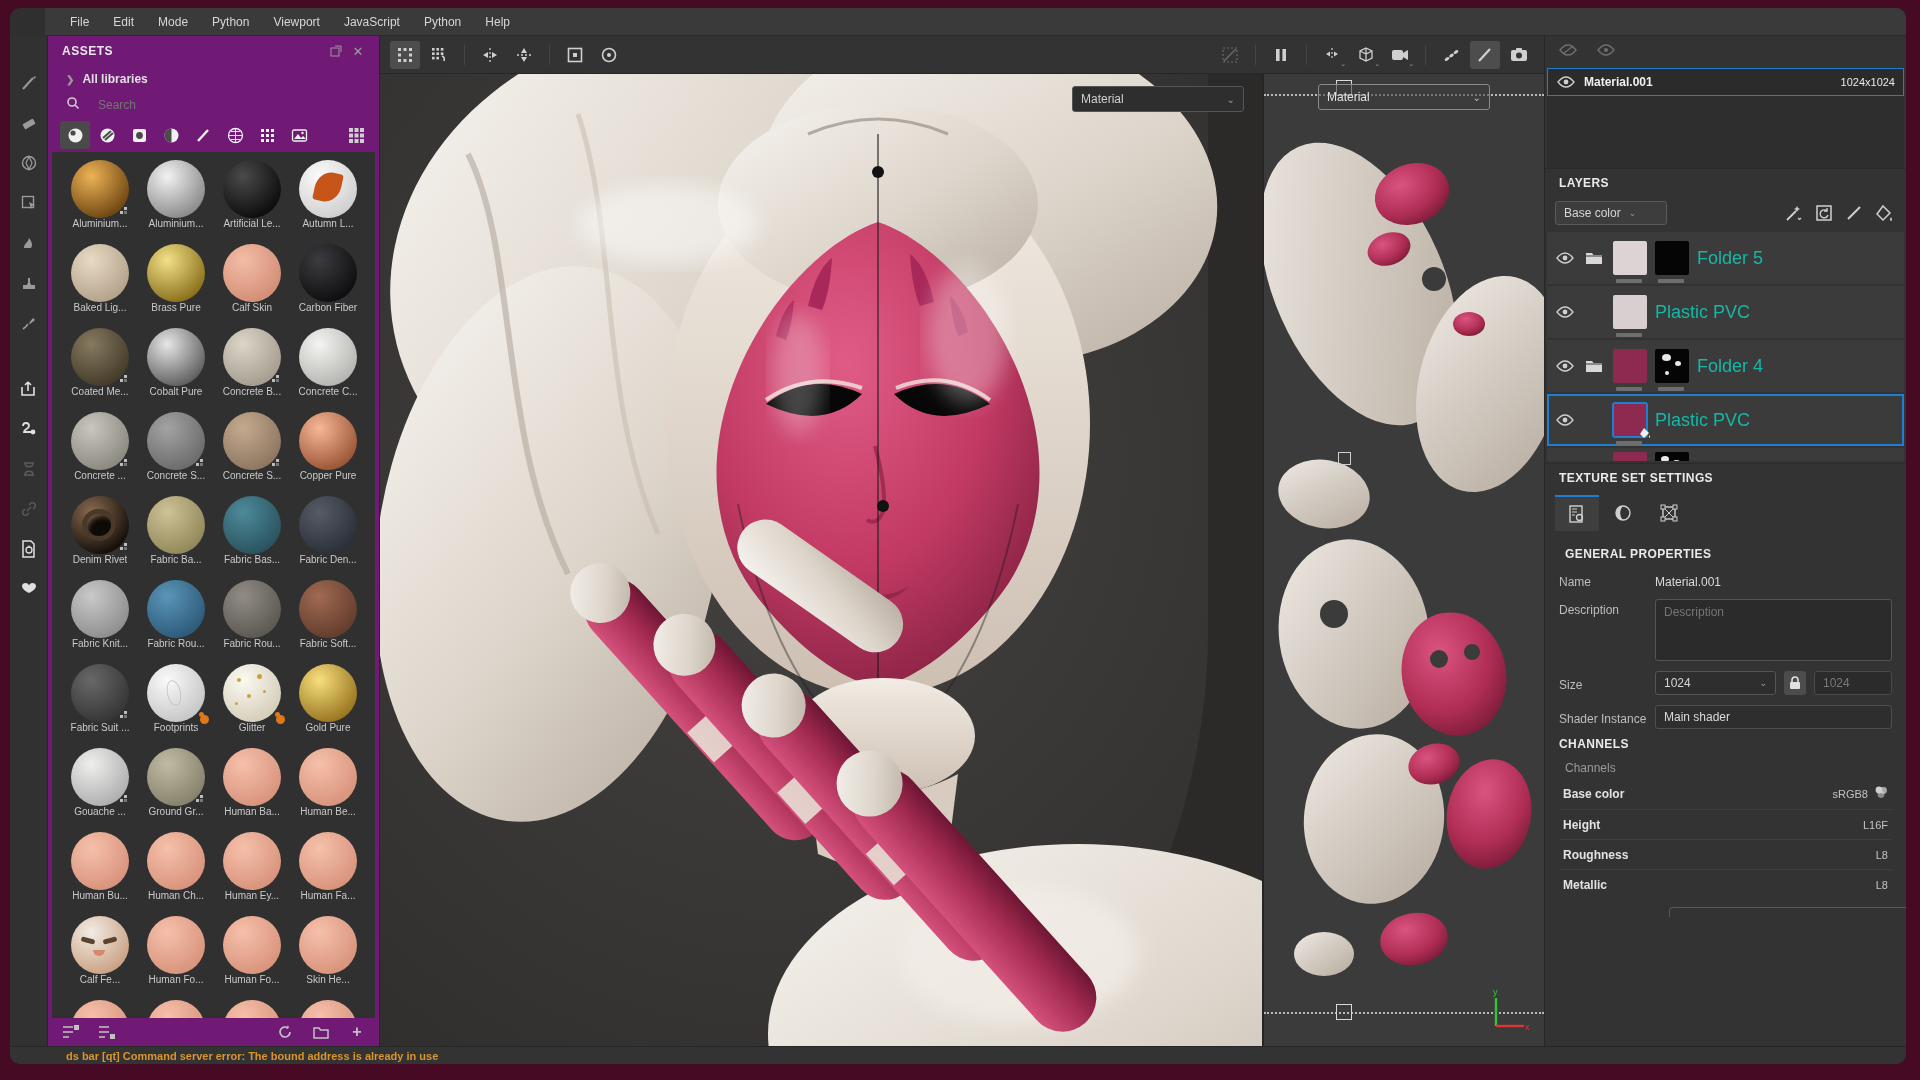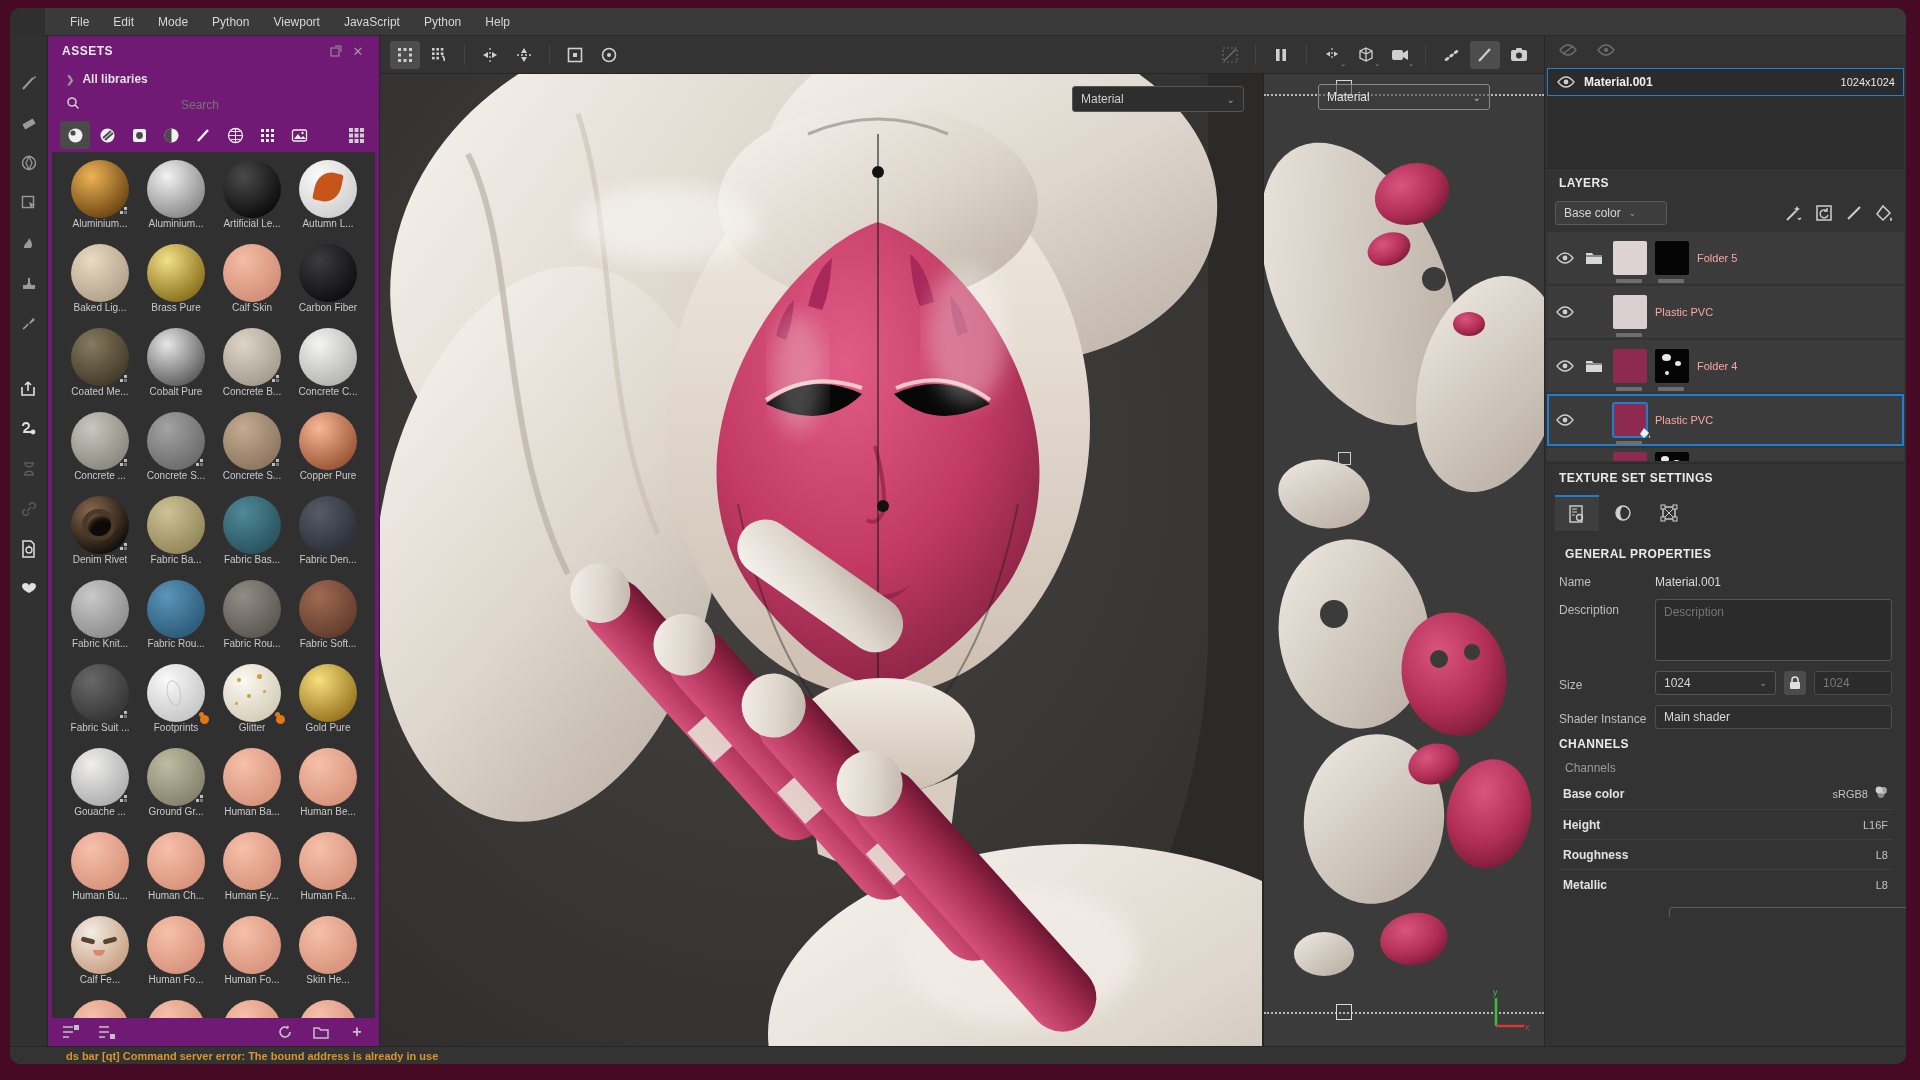--- a/index.html
+++ b/index.html
@@ -18,21 +18,21 @@
   .tool.bright{color:#e0e0e0;}
   .tool.dim{color:#5c5c5c;}
   .tool.gap-before{margin-top:26px;}
   
   .assets{width:332px;background:#701a75;border-right:1px solid #262626;display:flex;flex-direction:column;flex:0 0 auto;}
   .panel-header{height:30px;display:flex;align-items:center;padding:0 10px 0 14px;flex:0 0 auto;}
   .panel-title{color:#e8e8e8;font-size:12px;font-weight:bold;letter-spacing:.5px;flex:1;}
   .winbtn{color:#9a9a9a;width:22px;height:22px;display:flex;align-items:center;justify-content:center;font-size:13px;}
   .lib-row{height:26px;display:flex;align-items:center;gap:8px;padding-left:18px;color:#e0e0e0;font-size:12px;font-weight:bold;flex:0 0 auto;}
   .chev{color:#9a9a9a;font-size:10px;}
-  .search-row{height:26px;display:flex;align-items:center;gap:16px;padding-left:18px;flex:0 0 auto;justify-content:space-between;}
+  .search-row{height:26px;display:flex;align-items:center;gap:16px;padding-left:18px;flex:0 0 auto;}
   .search-row input{background:transparent;border:none;outline:none;color:#bdbdbd;font-size:12px;font-family:"Liberation Sans",sans-serif;width:200px;}
   .filters{height:34px;display:flex;align-items:center;gap:2px;padding:0 8px 0 12px;flex:0 0 auto;}
   .f-icon{width:30px;height:28px;display:flex;align-items:center;justify-content:center;color:#cfcfcf;border-radius:3px;}
   .f-icon.sel{background:#4a4a4a;}
   .f-spacer{flex:1;}
   .mat-grid{flex:1 1 auto;background:#303030;margin:0 4px;overflow:hidden;display:flex;flex-wrap:wrap;align-content:flex-start;padding:8px 6px 0 10px;}
   .mat-cell{width:76px;height:84px;display:flex;flex-direction:column;align-items:center;}
   .sph-wrap{position:relative;width:58px;height:58px;}
   .sph{width:58px;height:58px;border-radius:50%;}
   .mat-name{max-width:72px;overflow:hidden;white-space:nowrap;color:#c9c9c9;font-size:10px;}
@@ -89,21 +89,21 @@
   .layer-row.selected{outline:2px solid #1d7ed2;outline-offset:-2px;}
   .layer-row.partial{height:13px;overflow:hidden;align-items:flex-start;}
   .lr-eye{color:#cfcfcf;width:20px;display:flex;justify-content:center;}
   .lr-folder{color:#d8d8d8;width:22px;display:flex;justify-content:center;}
   .lr-indent{width:22px;}
   .thumb{width:34px;height:34px;border-radius:2px;position:relative;flex:0 0 auto;}
   .thumb .ubar{position:absolute;left:3px;bottom:-8px;width:26px;height:4px;background:#6e6e6e;border-radius:1px;}
   .thumb.selthumb{outline:2px solid #1d7ed2;outline-offset:-1px;}
   .spots i{position:absolute;background:#e8e8e8;border-radius:50%;}
   .badge-fill{position:absolute;right:-4px;bottom:-4px;color:#f0f0f0;font-size:10px;}
-  .lr-name{color:#fca5a5;font-size:11px;}
+  .lr-name{color:#14b8a6;font-size:18px;}
   .tss-head{height:28px;display:flex;align-items:center;padding-left:14px;border-top:1px solid #2b2b2b;flex:0 0 auto;}
   .tss-tabs{height:40px;display:flex;align-items:flex-end;padding-left:10px;gap:2px;background:#333;flex:0 0 auto;}
   .tss-tab{width:44px;height:36px;background:#333;display:flex;align-items:center;justify-content:center;color:#d0d0d0;}
   .tss-tab.sel{background:#3e3e3e;border-top:2px solid #1d7ed2;}
   .gp{padding:10px 14px 0 14px;flex:0 0 auto;}
   .gp-title{margin:6px 0 10px 6px;}
   .form-row{display:flex;align-items:flex-start;margin-bottom:10px;}
   .form-label{width:96px;color:#bdbdbd;font-size:12px;padding-top:4px;flex:0 0 auto;}
   .form-static{color:#dadada;font-size:12px;padding-top:4px;}
   .desc-box{flex:1;height:62px;background:#2b2b2b;border:1px solid #555;border-radius:3px;color:#8e8e8e;font-size:12px;padding:5px 8px;resize:none;font-family:"Liberation Sans",sans-serif;outline:none;}

